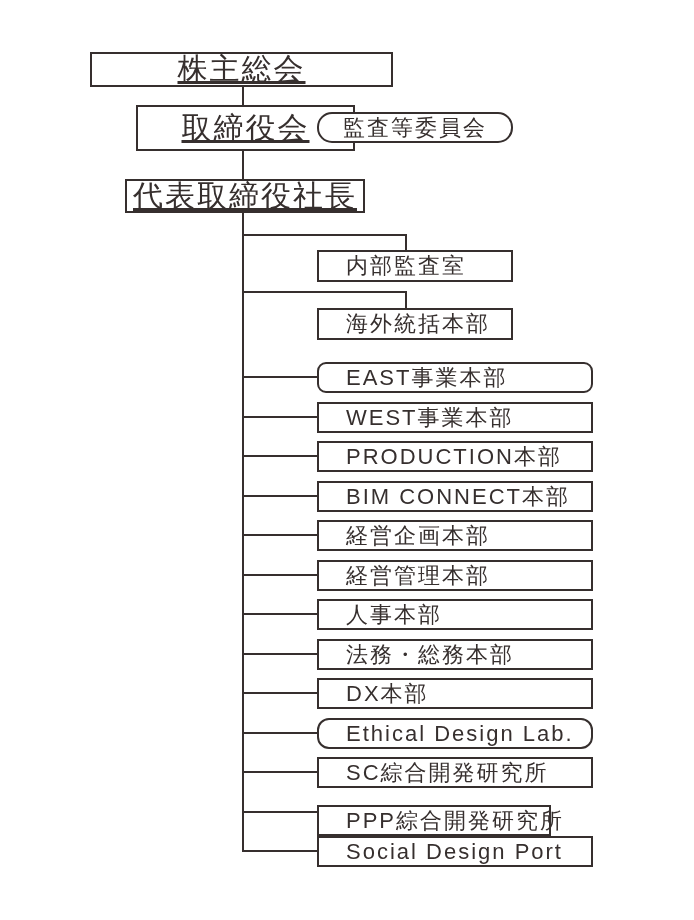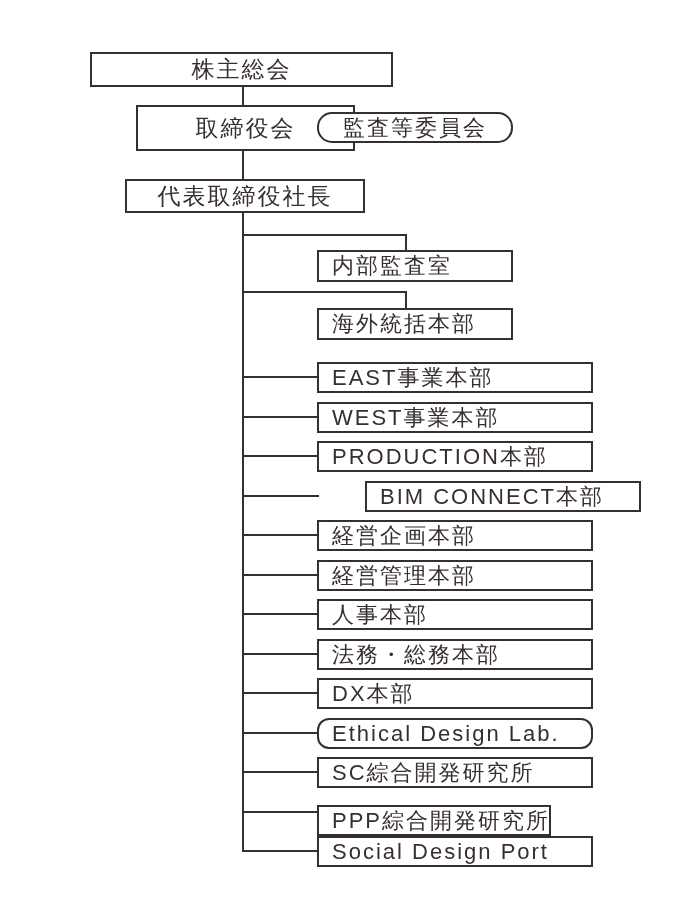--- a/index.html
+++ b/index.html
@@ -17,22 +17,22 @@
     box-sizing: border-box;
     background: #ffffff;
     border: 2px solid #362f2e;
     color: #362f2e;
     display: flex;
     align-items: center;
     white-space: nowrap;
     z-index: 1;
   }
   .node.center { justify-content: center; }
-  .node.leftpad { padding-left: 13px; }
-  .t-lg { font-size: 23px; letter-spacing: 2px; }
+  .node.leftpad { padding-left: 27px; }
+  .t-lg { font-size: 30px; letter-spacing: 2px; text-decoration: underline; }
   .t-md { font-size: 22px; letter-spacing: 2px; }
   .line {
     position: absolute;
     background: #362f2e;
     z-index: 0;
   }
   .above { z-index: 3; border-radius: 15px; }
 </style>
 </head>
 <body>
@@ -67,24 +67,24 @@
   <div class="node center t-lg" style="left:136px; top:105px; width:219px; height:46px;">取締役会</div>
 
   <div class="node center t-md above" style="left:317px; top:112px; width:196px; height:31px;">監査等委員会</div>
 
   <div class="node center t-lg" style="left:125px; top:179px; width:240px; height:34px;text-align:right;">代表取締役社長</div>
 
   <div class="node leftpad t-md" style="left:317px; top:250px; width:196px; height:32px;">内部監査室</div>
 
   <div class="node leftpad t-md" style="left:317px; top:308px; width:196px; height:32px;">海外統括本部</div>
 
-  <div class="node leftpad t-md" style="left:317px; top:362px; width:276px; height:31px;">EAST事業本部</div>
+  <div class="node leftpad t-md" style="left:317px; top:362px; width:276px; height:31px;border-radius:9px;">EAST事業本部</div>
   <div class="node leftpad t-md" style="left:317px; top:402px; width:276px; height:31px;">WEST事業本部</div>
   <div class="node leftpad t-md" style="left:317px; top:441px; width:276px; height:31px;">PRODUCTION本部</div>
-  <div class="node leftpad t-md" style="left:317px; top:481px; width:276px; height:31px;margin-left:48px;">BIM CONNECT本部</div>
+  <div class="node leftpad t-md" style="left:317px; top:481px; width:276px; height:31px;">BIM CONNECT本部</div>
   <div class="node leftpad t-md" style="left:317px; top:520px; width:276px; height:31px;">経営企画本部</div>
   <div class="node leftpad t-md" style="left:317px; top:560px; width:276px; height:31px;">経営管理本部</div>
   <div class="node leftpad t-md" style="left:317px; top:599px; width:276px; height:31px;">人事本部</div>
   <div class="node leftpad t-md" style="left:317px; top:639px; width:276px; height:31px;">法務・総務本部</div>
   <div class="node leftpad t-md" style="left:317px; top:678px; width:276px; height:31px;">DX本部</div>
   <div class="node leftpad t-md" style="left:317px; top:718px; width:276px; height:31px;border-radius:12px;">Ethical Design Lab.</div>
   <div class="node leftpad t-md" style="left:317px; top:757px; width:276px; height:31px;">SC綜合開発研究所</div>
   <div class="node leftpad t-md" style="left:317px; top:805px; width:234px; height:31px;">PPP綜合開発研究所</div>
   <div class="node leftpad t-md" style="left:317px; top:836px; width:276px; height:31px;">Social Design Port</div>
 

